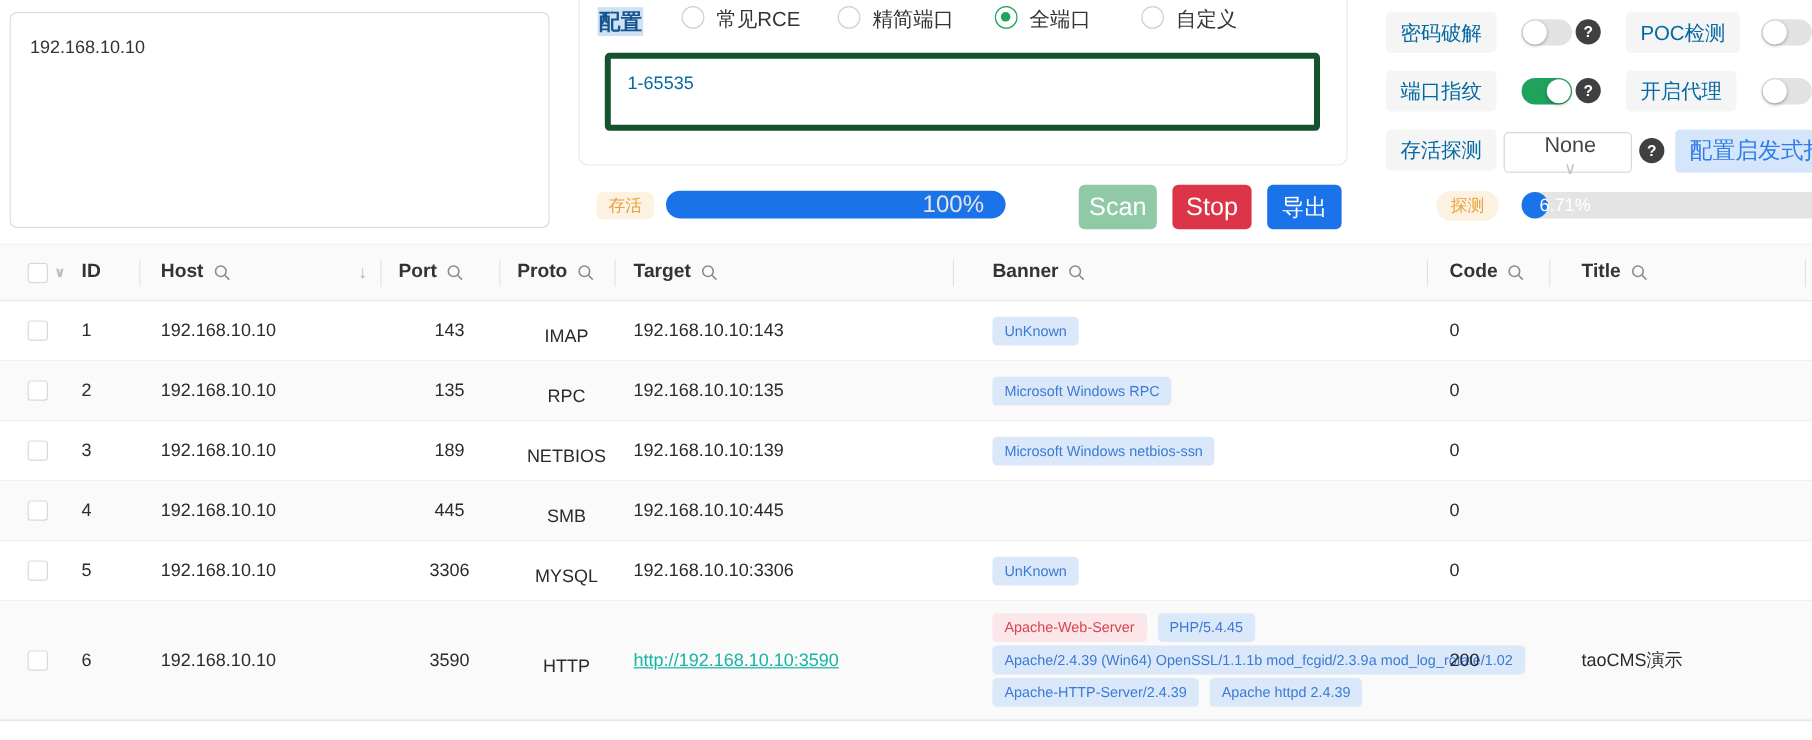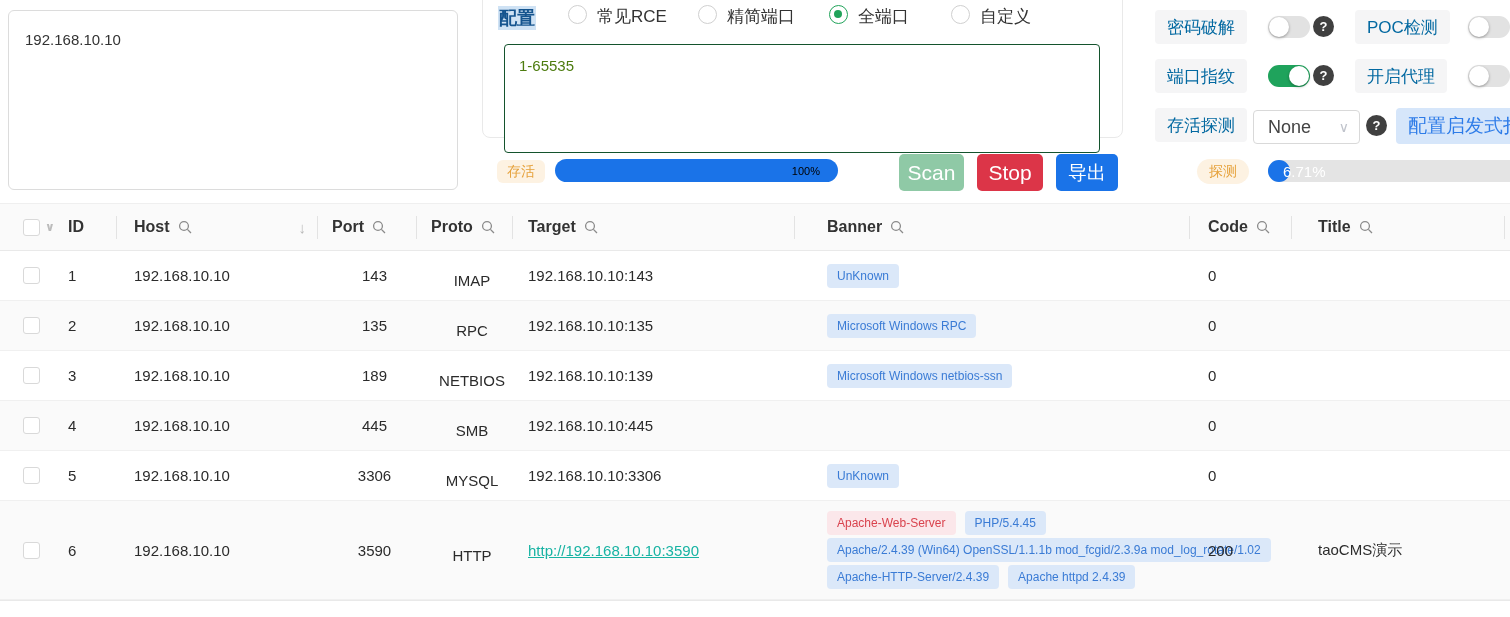--- a/index.html
+++ b/index.html
@@ -18,34 +18,34 @@
     border:1px solid #e9e9e9; border-radius:8px; background:#fff; }
   .config-title { position:absolute; left:15px; top:17px; font-size:18px; font-weight:bold;
     color:#15548e; background:#cfe2f4; padding:0 1px; }
   .radio-item { position:absolute; top:16px; display:flex; align-items:flex-start; cursor:pointer; }
   .radio-circle { width:19px; height:19px; border-radius:50%; border:1.5px solid #d0d0d0;
     background:#fff; display:inline-block; position:relative; }
   .radio-item.selected .radio-circle { border-color:#21a35a; }
   .radio-item.selected .radio-circle::after { content:''; position:absolute; left:4px; top:4px;
     width:8px; height:8px; border-radius:50%; background:#21a35a; }
   .radio-label { margin-left:10px; font-size:17px; color:#333; }
-  .ports-box { position:absolute; left:21px; top:55px; width:596px; height:109px;
-    border:1px solid #14532d; border-radius:4px; resize:none; outline:none;
-    padding:12px 14px; font-size:15px; color:#4d7c0f;
+  .ports-box { position:absolute; left:21px; top:55px; width:596px; height:65px;
+    border:5px solid #14532d; border-radius:4px; resize:none; outline:none;
+    padding:12px 14px; font-size:15px; color:#0369a1;
     font-family:"Liberation Sans","DejaVu Sans",sans-serif; }
 
   
   .tag { display:inline-flex; align-items:center; justify-content:center;
     background:#fdf2e2; color:#e6a23c; font-size:14px; }
   .alive-tag { position:absolute; left:497px; top:160px; height:23px; padding:0 10px; border-radius:6px; }
   .probe-tag { position:absolute; left:1197px; top:159px; height:25px; padding:0 12px; border-radius:13px; }
   .alive-progress { position:absolute; left:555px; top:159px; width:283px; height:23px;
     border-radius:12px; background:#1a73e8; }
   .alive-progress .pct { position:absolute; right:18px; top:50%; transform:translateY(-50%);
-    color:#000000; font-size:11px; }
+    color:#e5e5e5; font-size:20px; }
   .btn { position:absolute; top:154px; height:37px; border:none; border-radius:5px;
     color:#fff; cursor:pointer; display:flex; align-items:center; justify-content:center;
     font-family:"Liberation Sans","DejaVu Sans",sans-serif; }
   .btn-scan { left:899px; width:65px; background:#8fc9a6; font-size:21px; }
   .btn-stop { left:977px; width:66px; background:#dc3548; font-size:21px; }
   .btn-export { left:1056px; width:62px; background:#1a73e8; font-size:19px; }
 
   
   .feat-label { position:absolute; height:34px; background:#f5f5f6; border:none; border-radius:4px;
     color:#0369a1; font-size:17px; padding:0 12px; display:flex; align-items:center;
@@ -55,21 +55,21 @@
     cursor:pointer; }
   .toggle .knob { position:absolute; left:1px; top:1px; width:20px; height:20px; border-radius:50%;
     background:#fff; box-shadow:0 1px 3px rgba(0,0,0,.35); }
   .toggle.on { background:#1fa35c; }
   .toggle.on .knob { left:auto; right:1px; }
   .help { position:absolute; width:21px; height:21px; border-radius:50%; background:#404040;
     color:#fff; font-size:13px; font-weight:bold; display:flex; align-items:center;
     justify-content:center; cursor:default; }
   .dropdown { position:absolute; left:1253px; top:110px; width:107px; height:34px;
     border:1px solid #d9d9d9; border-radius:4px; background:#fff; display:flex;
-    align-items:center; padding:0 10px 0 14px; cursor:pointer; }
+    align-items:center; padding:0 10px 0 14px; cursor:pointer;flex-direction:column; }
   .dropdown .val { font-size:18px; color:#444; flex:1; }
   .dropdown .chev { color:#c0c4cc; font-size:14px; }
   .heuristic-btn { position:absolute; left:1396px; top:108px; height:36px; width:140px;
     background:#d6e6fa; color:#2e7ce8; font-size:19px; border:none; border-radius:4px;
     display:flex; align-items:center; padding:0 12px; white-space:nowrap; cursor:pointer;
     font-family:"Liberation Sans","DejaVu Sans",sans-serif; }
   .probe-progress { position:absolute; left:1268px; top:160px; width:260px; height:22px;
     border-radius:11px; background:#e4e4e4; }
   .probe-progress .dot { position:absolute; left:0; top:0; width:22px; height:22px;
     border-radius:50%; background:#1a73e8; }

